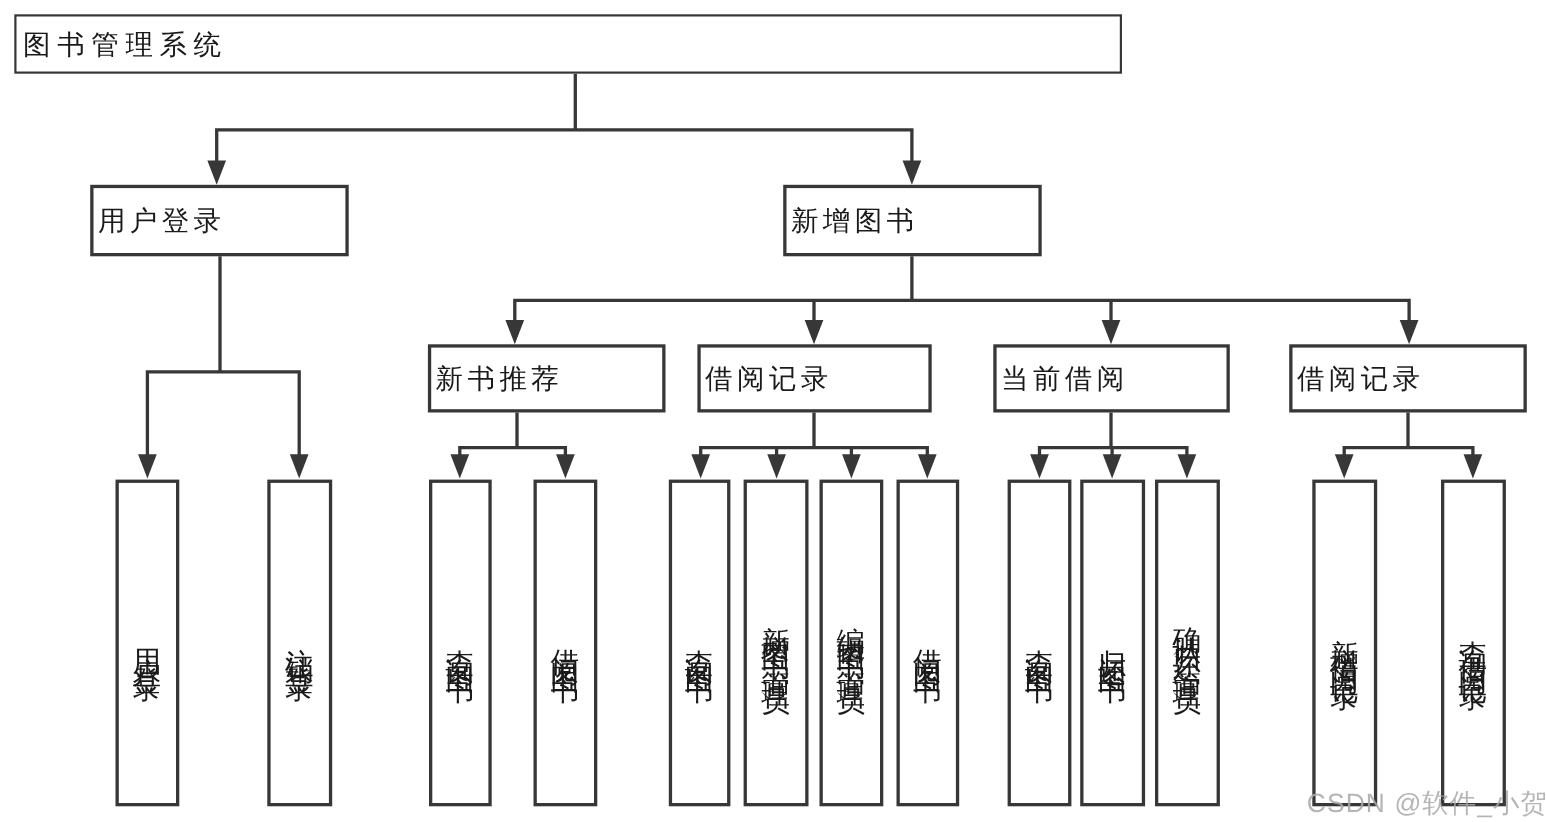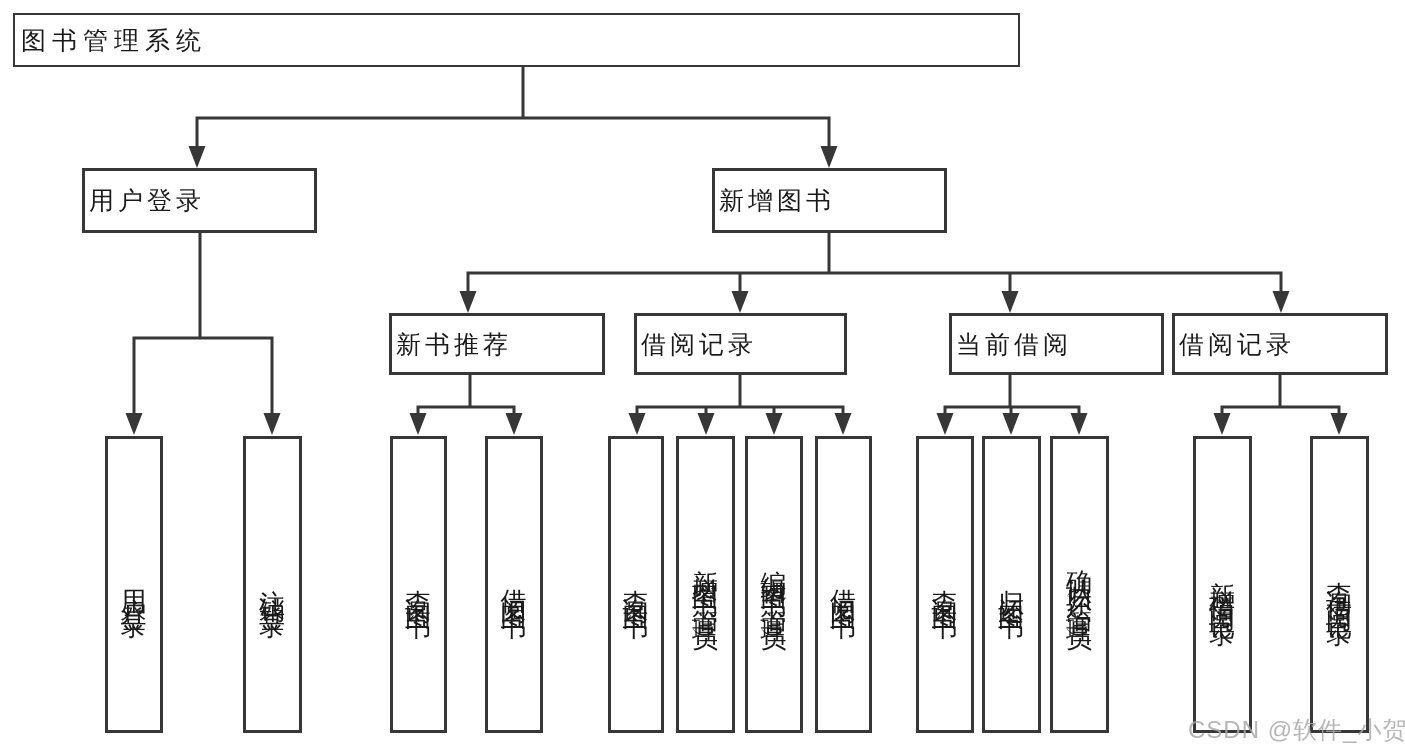--- a/index.html
+++ b/index.html
@@ -116,21 +116,21 @@
   <div class="box" style="left:712px;top:168px;width:235px;height:65px;">
     <span>新增图书</span>
   </div>
 
   <div class="box" style="left:362px;top:313px;width:216px;height:62px;margin-left:27px;">
     <span>新书推荐</span>
   </div>
   <div class="box" style="left:634px;top:313px;width:213px;height:62px;">
     <span>借阅记录</span>
   </div>
-  <div class="box" style="left:903px;top:313px;width:215px;height:62px;margin-left:46px;">
+  <div class="box" style="left:903px;top:313px;width:215px;height:62px;">
     <span>当前借阅</span>
   </div>
   <div class="box" style="left:1172px;top:313px;width:216px;height:62px;">
     <span>借阅记录</span>
   </div>
 
   <div class="leaf" style="left:105px;width:58px;">
     <span class="vtext">用户登录</span>
   </div>
   <div class="leaf" style="left:243px;width:59px;">

